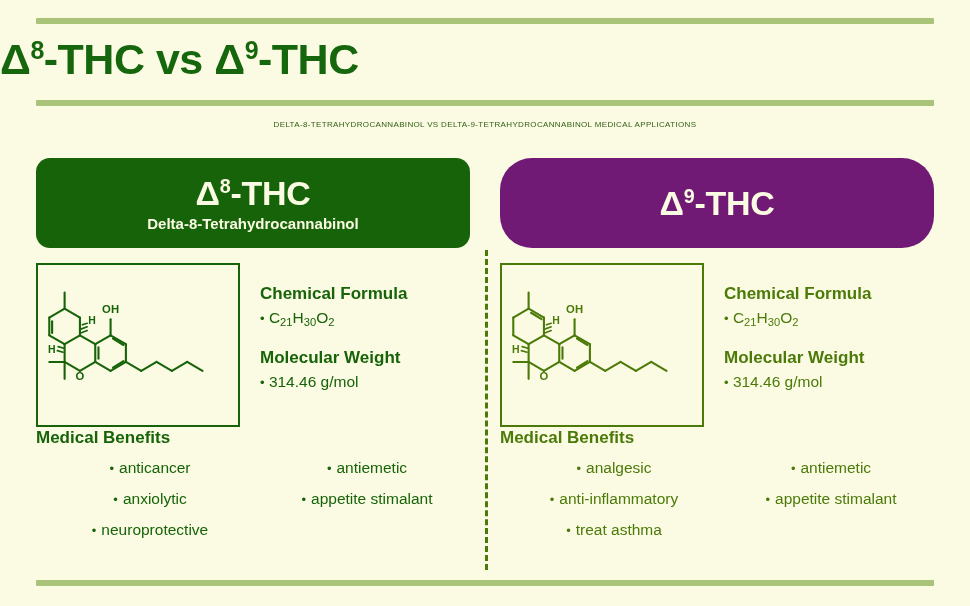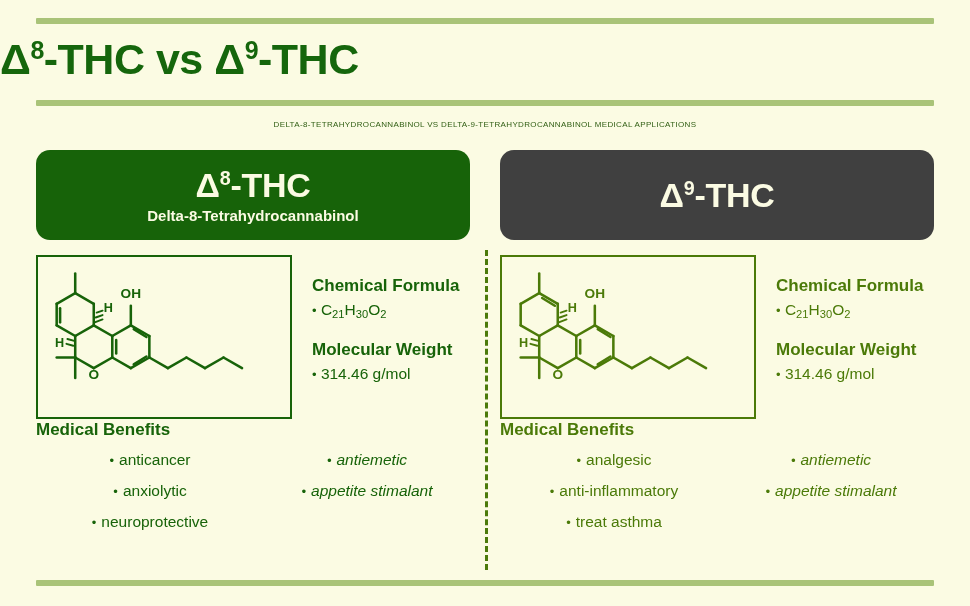--- a/index.html
+++ b/index.html
@@ -61,21 +61,21 @@
     font-size: 8px;
     font-weight: normal;
     color: #2f5d12;
     letter-spacing: 0.35px;
     white-space: nowrap;
   }
 
   
   .col {
     position: absolute;
-    top: 150px;
+    top: 158px;
     width: 434px;
   }
   .col-left  { left: 36px; }
   .col-right { left: 500px; }
 
   .divider {
     position: absolute;
     top: 250px;
     left: 485px;
     width: 0;
@@ -89,21 +89,21 @@
     height: 90px;
     border-radius: 14px;
     box-sizing: border-box;
     display: flex;
     flex-direction: column;
     align-items: center;
     justify-content: center;
     color: #fbfbe3;
   }
   .panel-left  { background: #176309; }
-  .panel-right { background: #404040; }
+  .panel-right { background: #701a75; border-radius: 32px; }
 
   .panel-title {
     font-size: 34px;
     font-weight: bold;
     line-height: 38px;
     letter-spacing: -0.3px;
   }
   .panel-title sup {
     font-size: 0.58em;
     vertical-align: super;
@@ -116,21 +116,21 @@
     line-height: 18px;
   }
 
   
   .mid-row {
     margin-top: 15px;
     display: flex;
     align-items: flex-start;
   }
   .struct-box {
-    width: 256px;
+    width: 204px;
     height: 164px;
     box-sizing: border-box;
     background: #fbfbe3;
   }
   .struct-box.left  { border: 2px solid #176309; }
   .struct-box.right { border: 2px solid #4b7a08; }
   .struct-box svg { display: block; width: 100%; height: 100%; }
 
   .props {
     margin-left: 20px;
@@ -165,21 +165,21 @@
     font-size: 17px;
     font-weight: bold;
     line-height: 22px;
     margin-bottom: 4px;
   }
   .benefit-cols {
     display: flex;
   }
   .benefit-col { }
   .benefit-col.c1 { width: 228px; }
-  .benefit-col.c2 { width: 206px; font-style: italic; }
+  .benefit-col.c2 { width: 206px; }
   .benefit-li {
     font-size: 15.5px;
     line-height: 30px;
     white-space: nowrap;
     text-align: center;
   }
   .benefit-li .bullet { font-size: 13px; margin-right: 5px; }
 </style>
 </head>
 <body>

